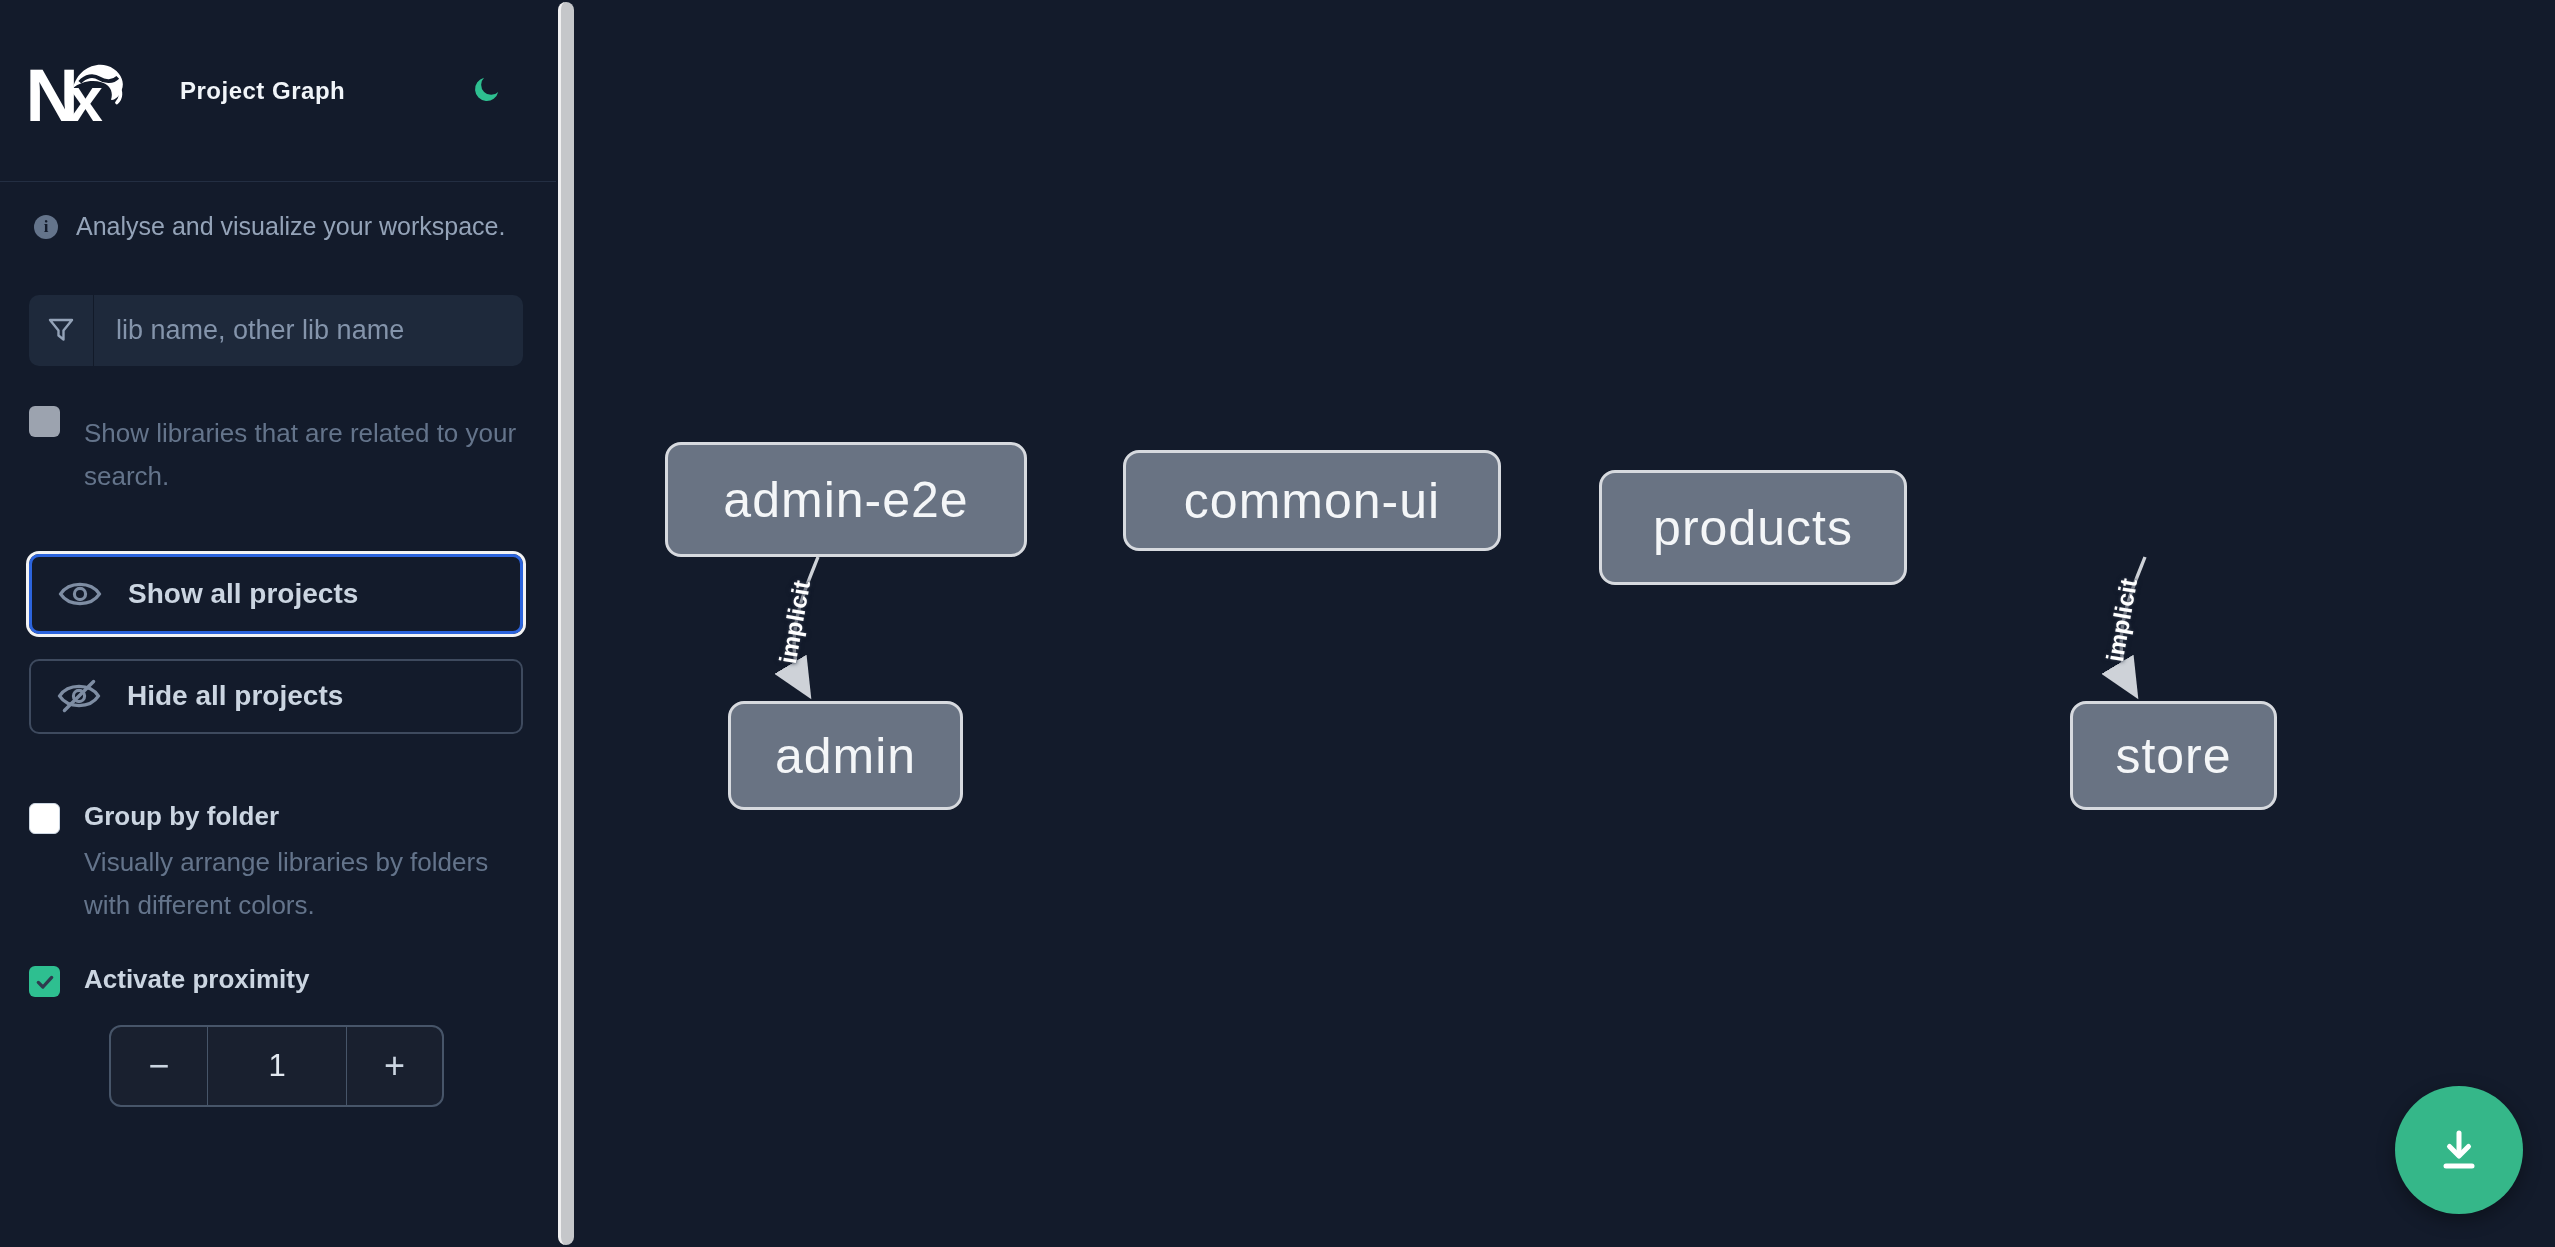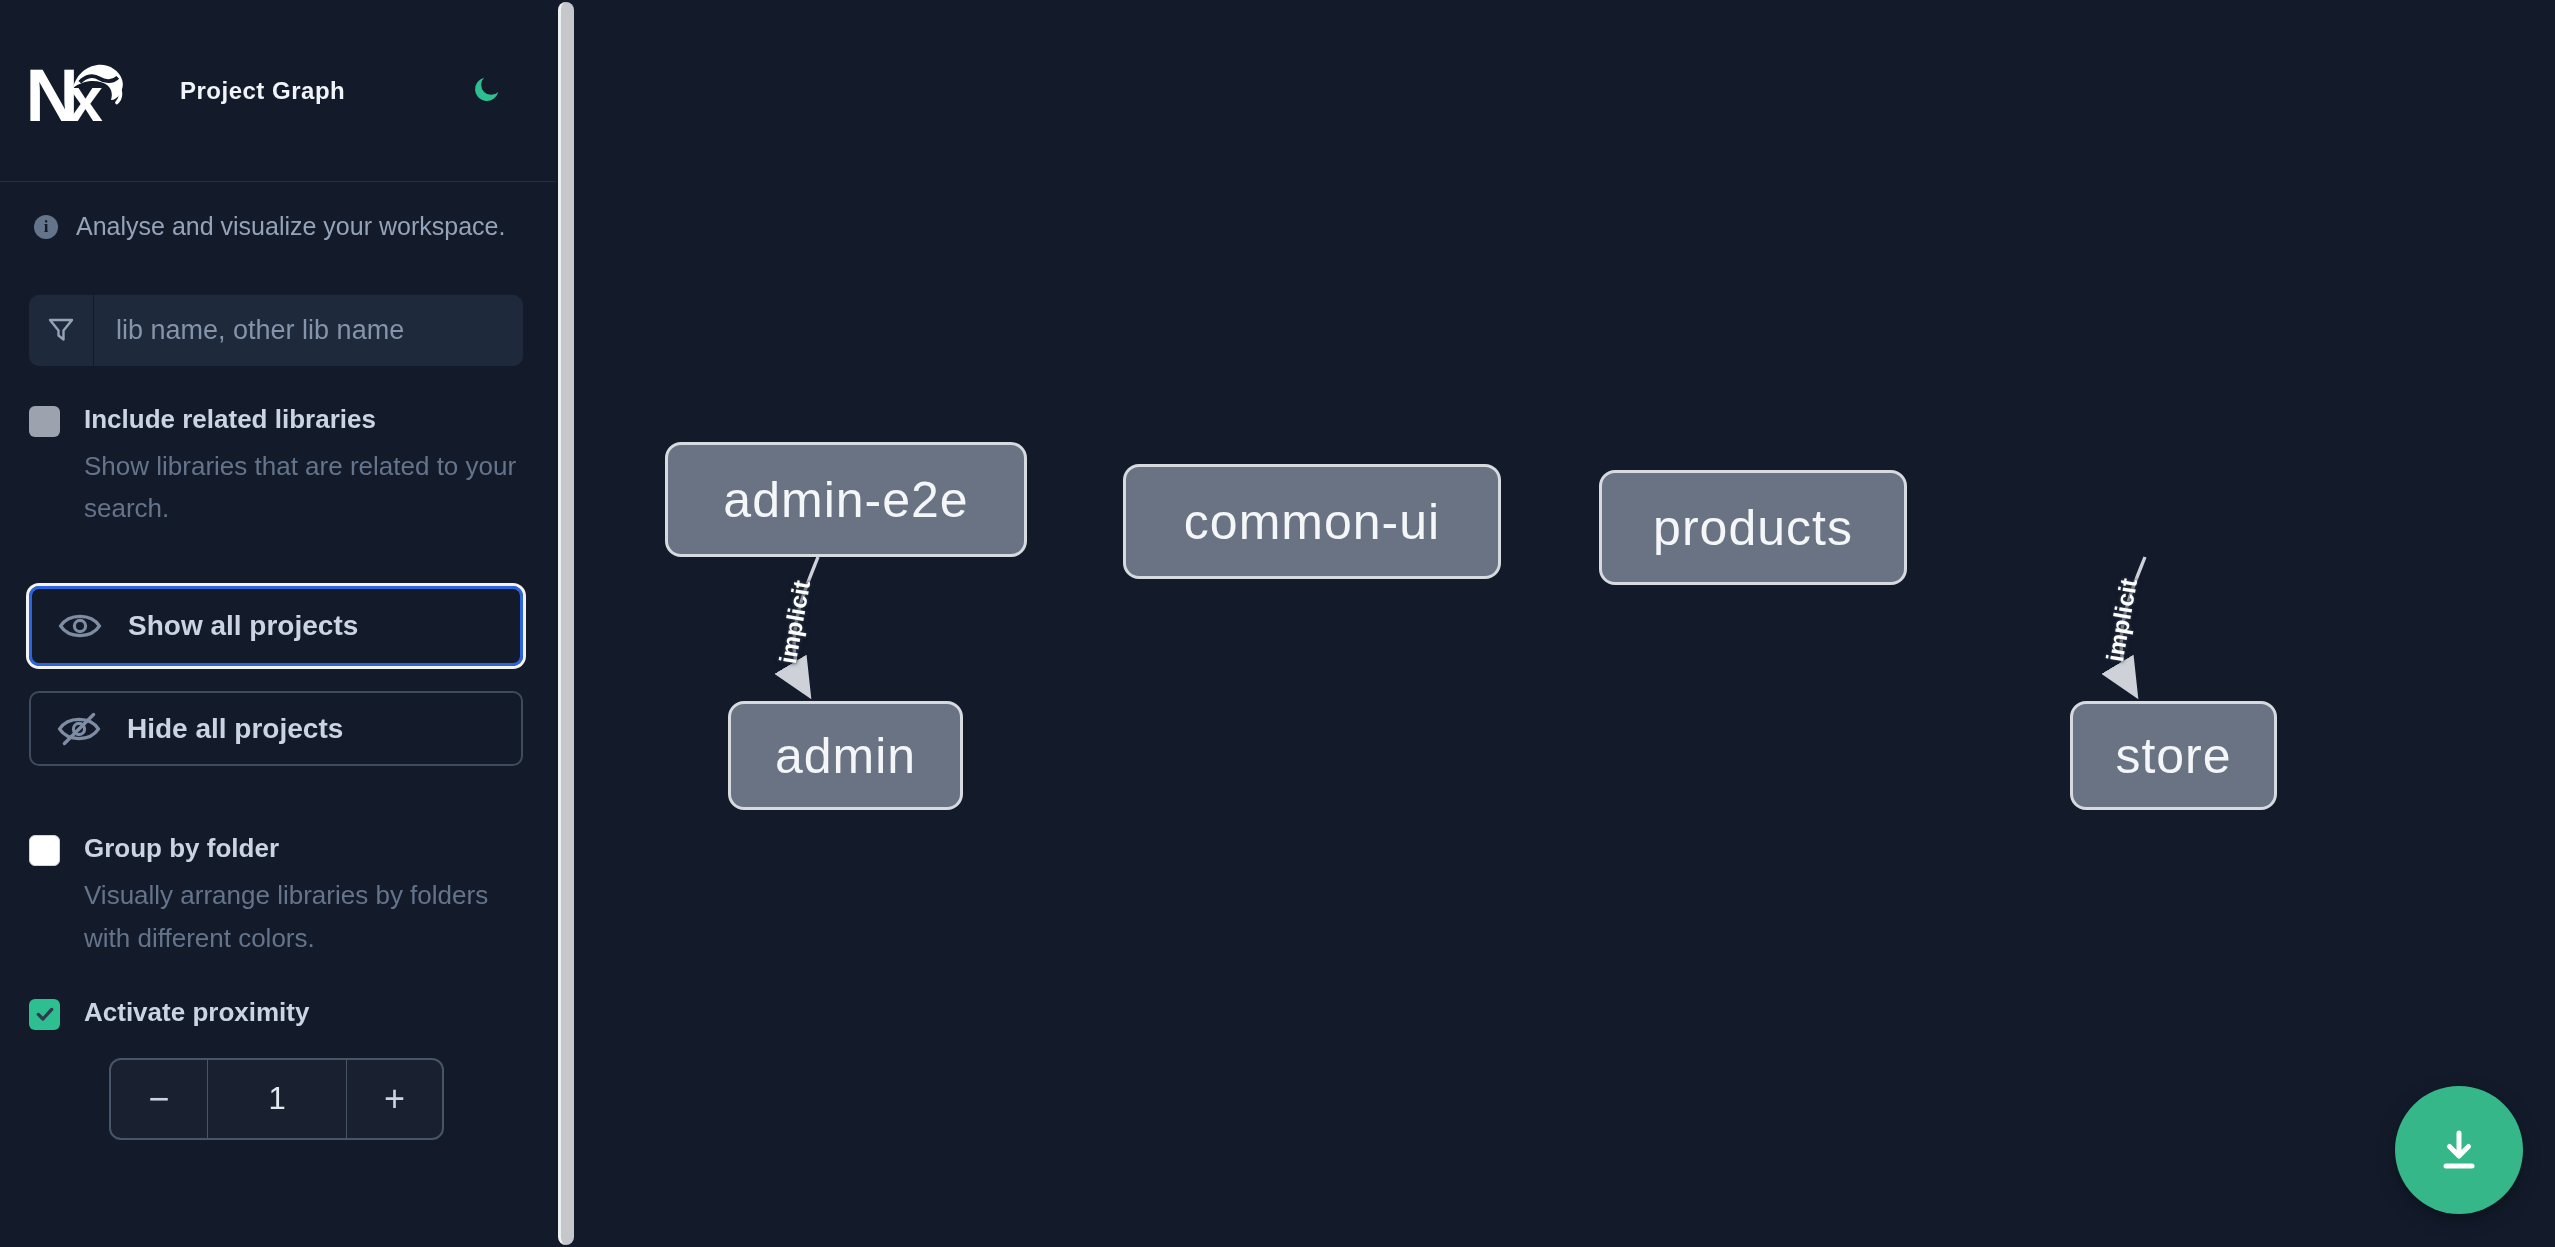--- a/index.html
+++ b/index.html
@@ -47,21 +47,21 @@
 
   
   .gutter { position:absolute; left:556px; top:0; width:21px; height:1247px; background:#131b2b; }
   .gutter-bar { position:absolute; left:2px; top:2px; width:16px; height:1243px; background:#c5c7ca; border-left:3px solid #f0f0f1; border-radius:8px; }
 
   
   .canvas { position:absolute; left:577px; top:0; width:1978px; height:1247px; background:#131b2b; }
   .edges-svg { position:absolute; left:0; top:0; width:1978px; height:1247px; }
   .node { position:absolute; background:#697383; border:3px solid #d7dadf; border-radius:16px; color:#f4f6f8; font-size:50px; display:flex; align-items:center; justify-content:center; letter-spacing:1px; cursor:pointer; }
   .n-admin-e2e { left:88px;  top:442px; width:362px; height:115px; }
-  .n-common-ui { left:546px; top:464px; width:378px; height:115px; }
+  .n-common-ui { left:546px; top:450px; width:378px; height:101px; }
   .n-products  { left:1022px;top:442px; width:308px; height:115px;margin-top:28px; }
   .n-store-e2e { left:1431px;top:442px; width:332px; height:115px; }
   .n-admin     { left:151px; top:701px; width:235px; height:109px; }
   .n-store     { left:1493px;top:701px; width:207px; height:109px; }
 
   .edge-label { position:absolute; font-size:24px; font-weight:700; color:#ffffff; white-space:nowrap;
     text-shadow:0 0 3px #4a5262, 0 0 5px #131b2b; }
   .el-1 { left:218px; top:622px; transform:translate(-50%,-50%) rotate(-80deg); }
   .el-2 { left:1545px; top:620px; transform:translate(-50%,-50%) rotate(-80deg); }
 
@@ -98,21 +98,20 @@
       <svg width="28" height="28" viewBox="0 0 28 28" fill="none">
         <path d="M3 3 H25 L16.5 13.5 V22.5 L11.5 18.5 V13.5 Z" stroke="#94a3b8" stroke-width="2.4" stroke-linejoin="round"></path>
       </svg>
     </span>
     <input class="search-input" type="text" placeholder="lib name, other lib name" style="">
   </div>
 
   <div class="opt-row first">
     <span class="checkbox cb-gray"></span>
     <div class="opt-text">
-      <div class="opt-label">Include related libraries</div>
       <div class="opt-desc">Show libraries that are related to your search.</div>
     </div>
   </div>
 
   <button class="proj-btn btn-show">
     <svg class="btn-eye" viewBox="0 0 36 28" fill="none">
       <path d="M2 14 C9 3.5 27 3.5 34 14 C27 24.5 9 24.5 2 14 Z" stroke="#7e8da3" stroke-width="2.6"></path>
       <circle cx="18" cy="14" r="4.6" stroke="#7e8da3" stroke-width="2.6"></circle>
     </svg>
     <span class="btn-label">Show all projects</span>

